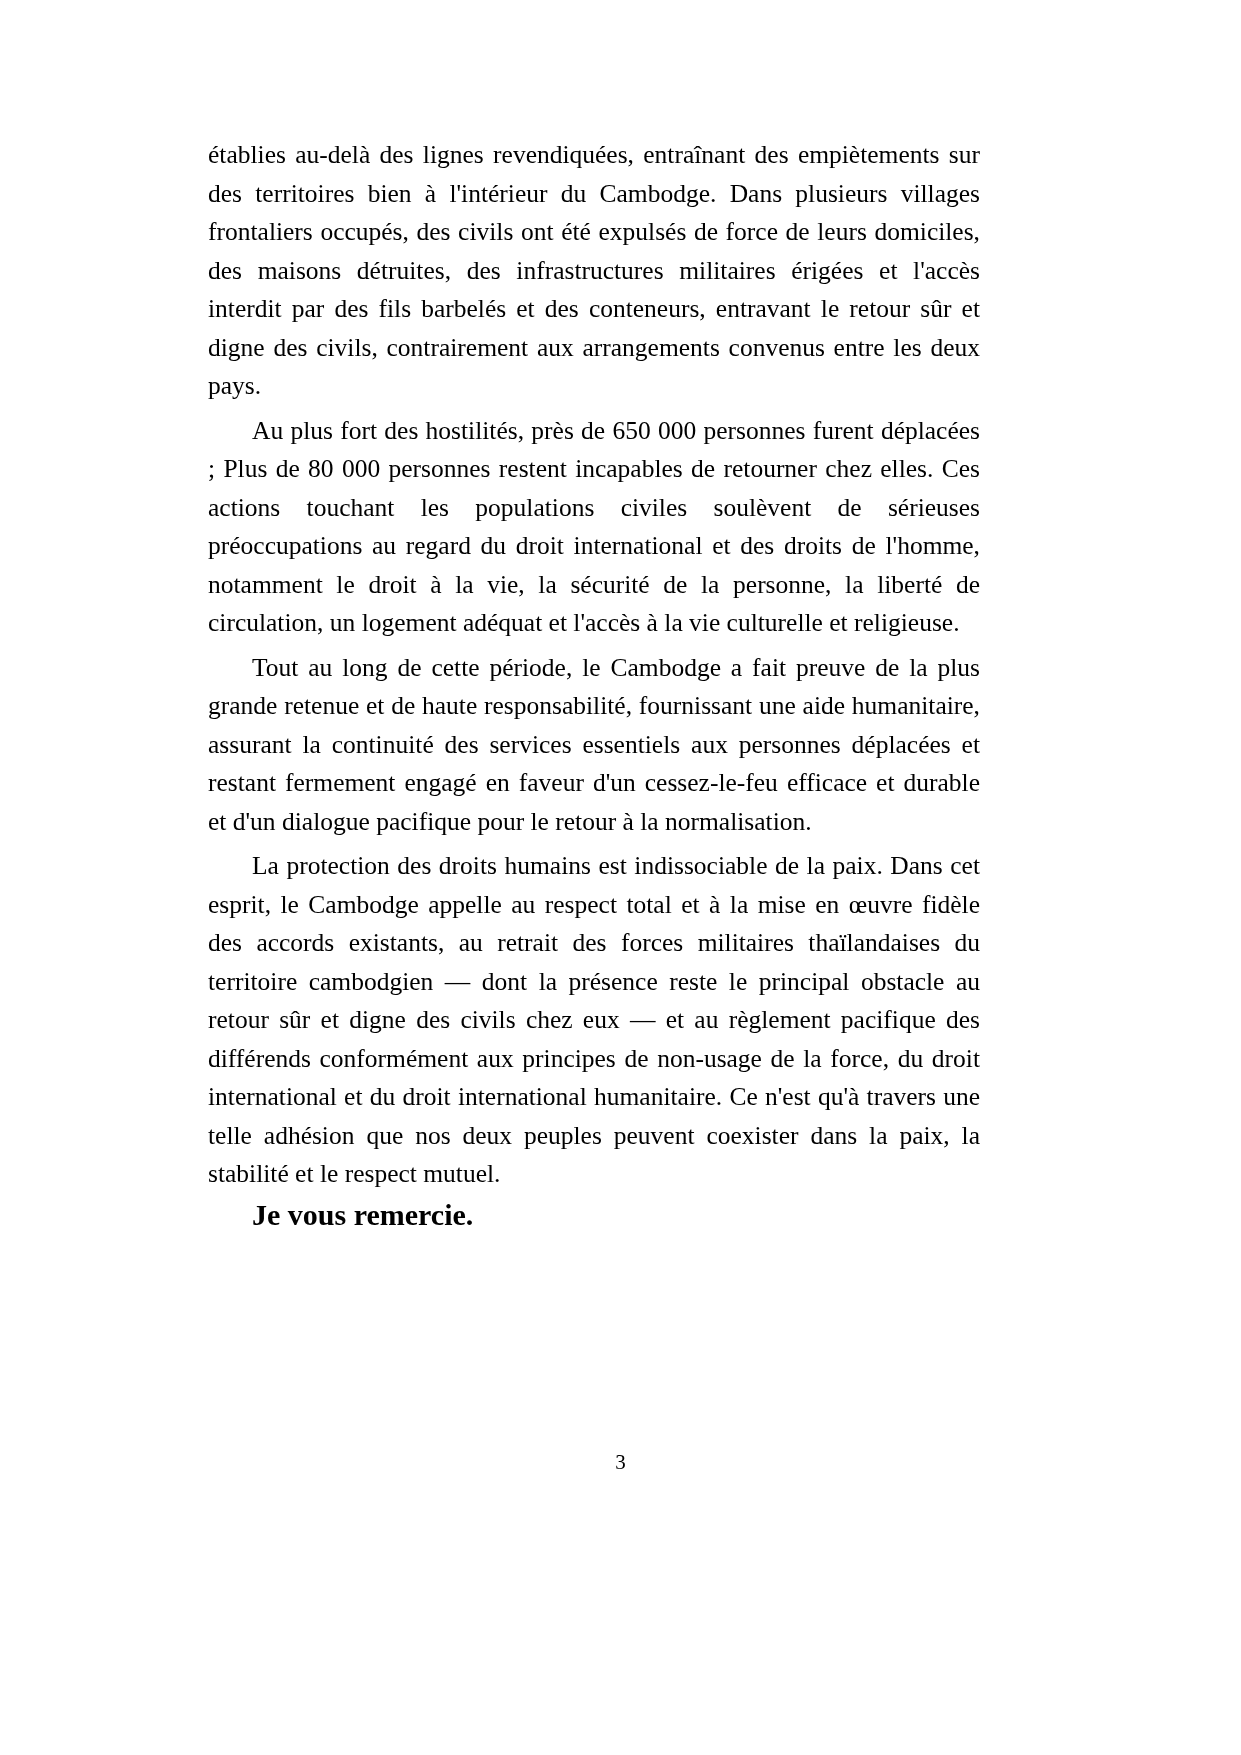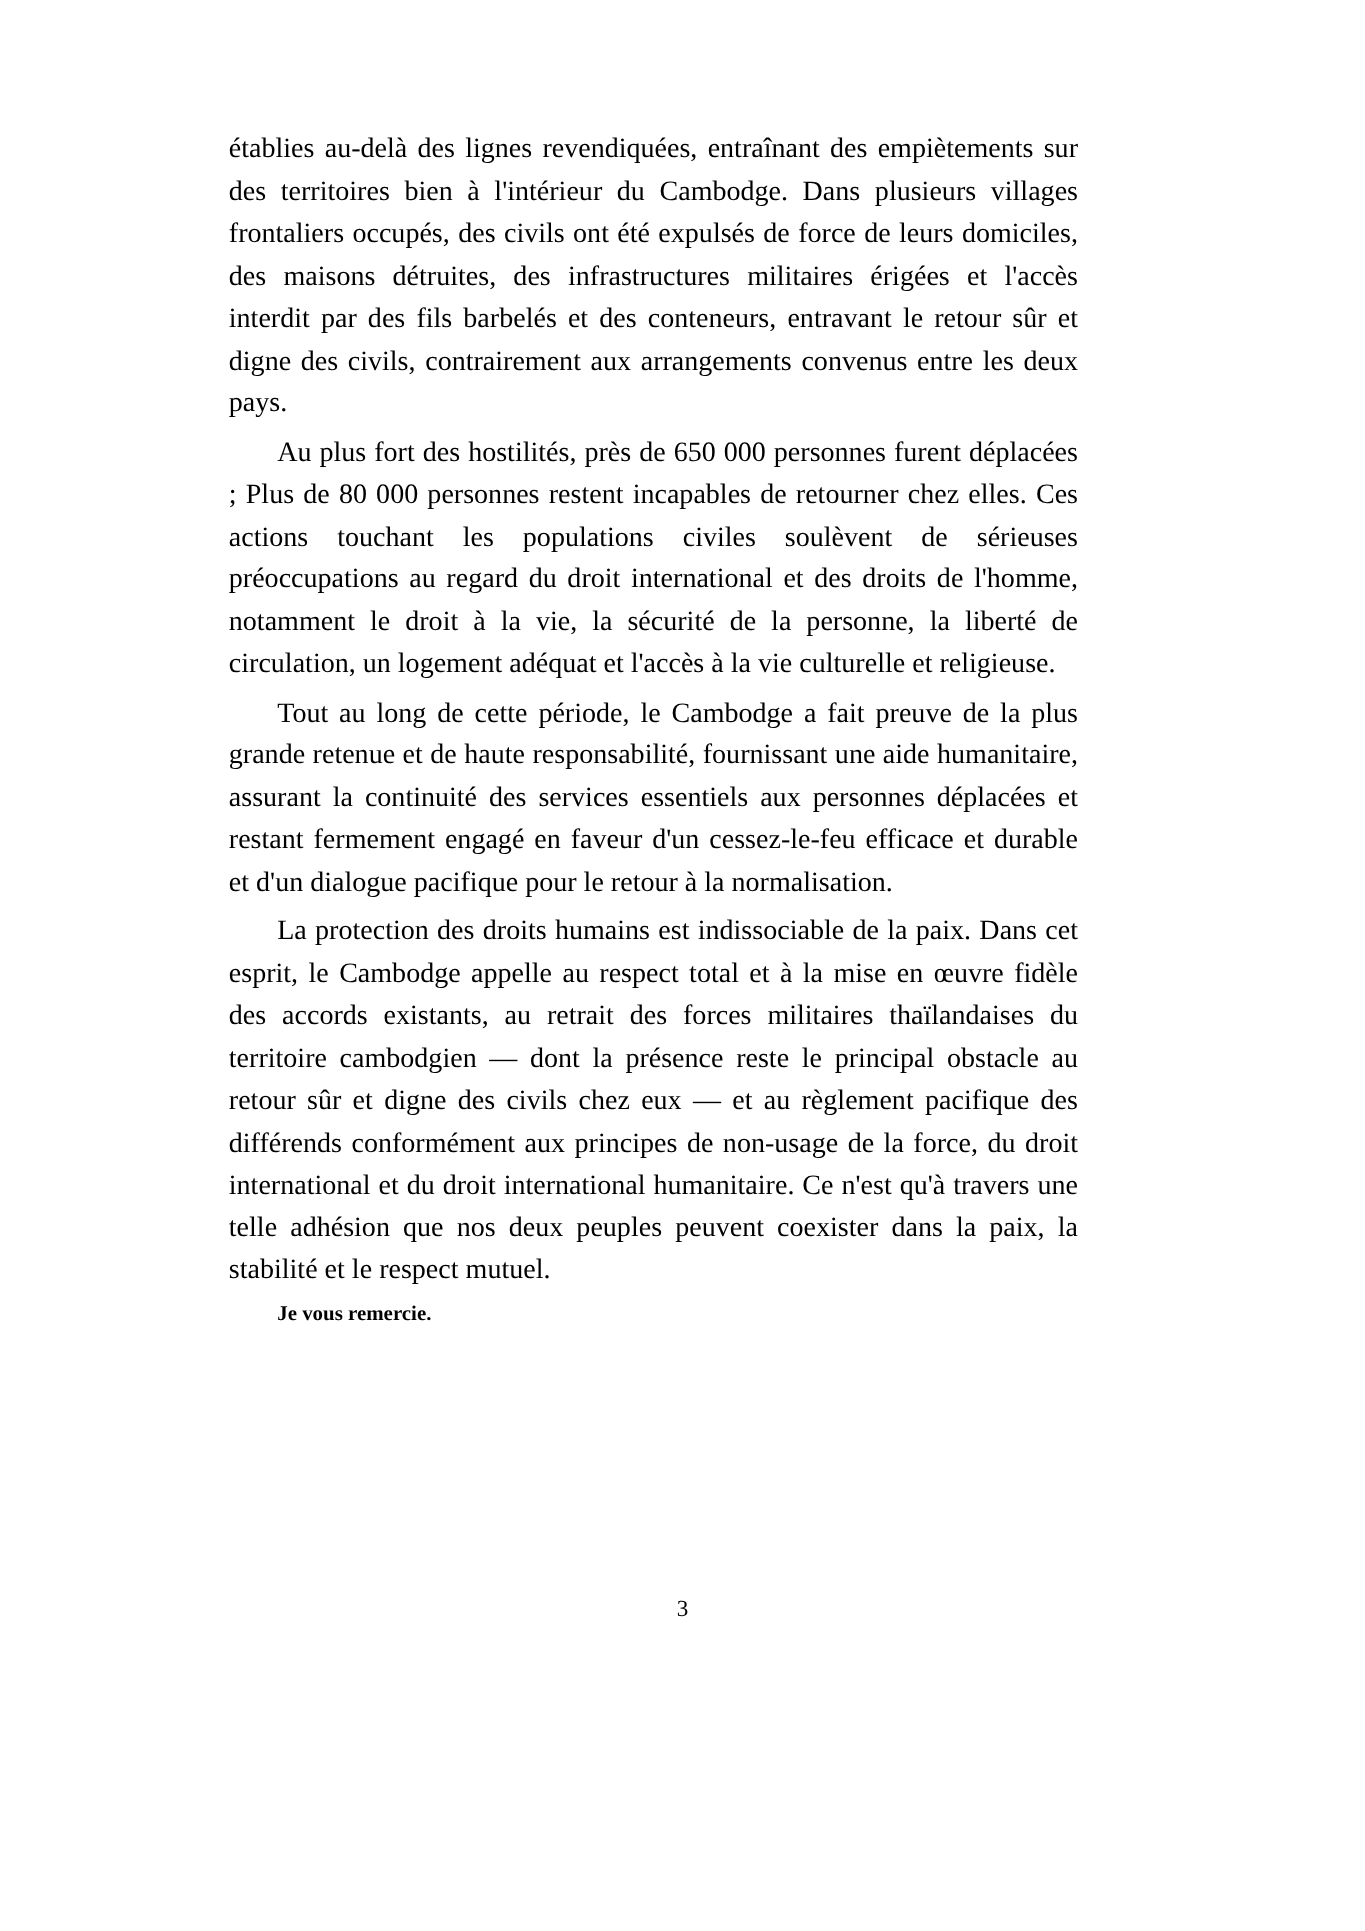--- a/index.html
+++ b/index.html
@@ -13,21 +13,21 @@
     height: 1755px;
     background: #ffffff;
     font-family: "Liberation Serif", serif;
     color: #000000;
     box-sizing: border-box;
     overflow: hidden;
   }
   .content {
     position: absolute;
     left: 208px;
-    top: 116px;
+    top: 136px;
     width: 772px;
   }
   .para {
     margin: 0 0 0 0;
     font-size: 25.5px;
     line-height: 38.5px;
     text-align: justify;
     text-justify: inter-word;
     hyphens: none;
   }
@@ -35,21 +35,21 @@
     text-indent: 0;
   }
   .para.indented {
     text-indent: 44px;
   }
   .para + .para {
     margin-top: 6px;
   }
   .thanks {
     margin: 0;
-    font-size: 19px;
+    font-size: 30px;
     line-height: 38.5px;
     font-weight: bold;
     text-indent: 44px;
   }
   .spacer-small {
     height: 2px;
   }
   .page-number {
     position: absolute;
     left: 0;

